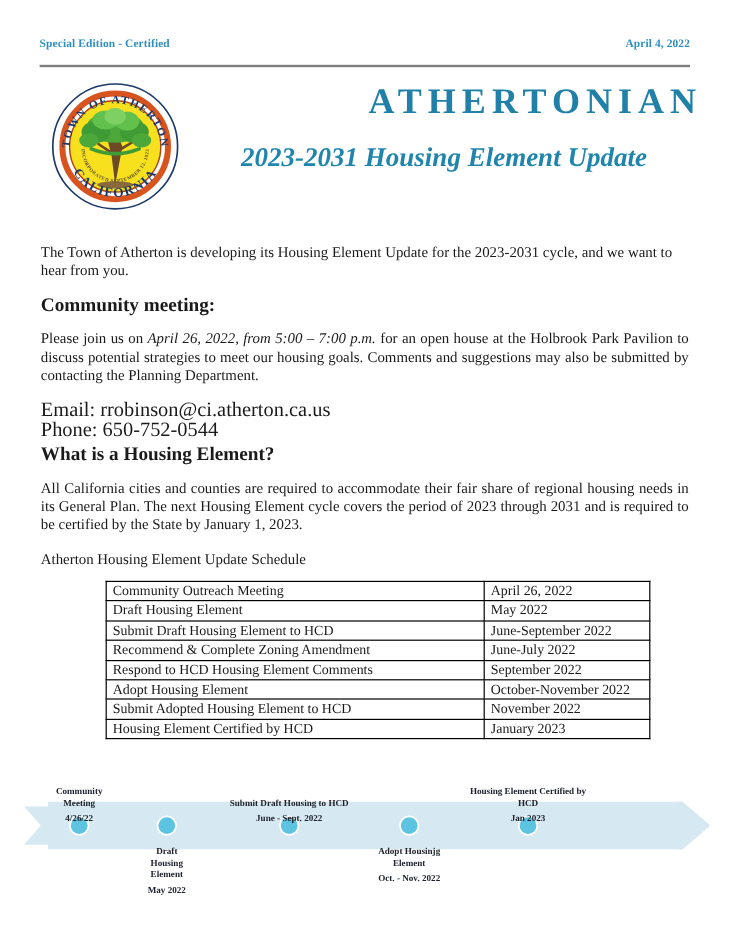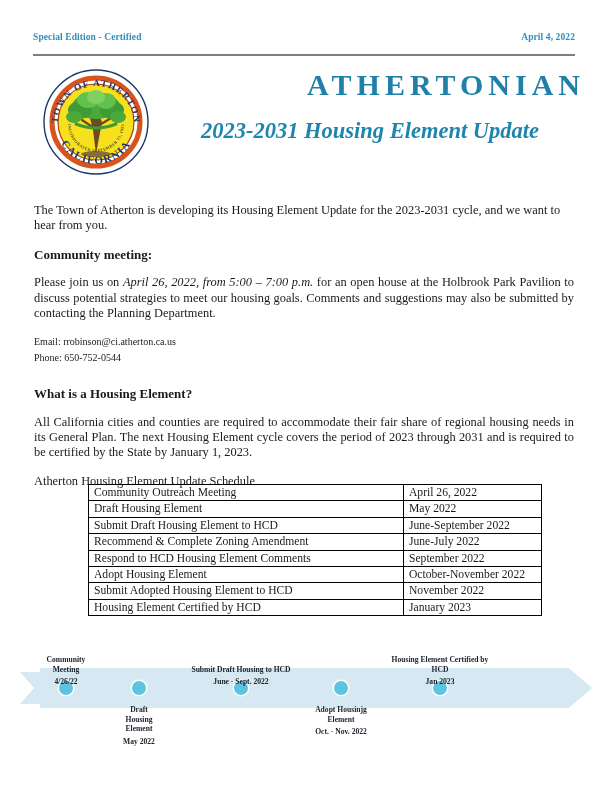--- a/index.html
+++ b/index.html
@@ -92,29 +92,29 @@
   }
   .para {
     font-size: 12.4px;
     line-height: 15.4px;
     text-align: justify;
     margin: 0 0 13px 0;
   }
   .para.ragged { text-align: left; }
   .para em { font-style: italic; }
   .subhead {
-    font-size: 13px;
+    font-size: 16px;
     line-height: 15.4px;
     font-weight: bold;
     margin: 0 0 13px 0;
   }
   .contact {
-    font-size: 10px;
+    font-size: 17px;
     line-height: 15.4px;
-    margin: 0 0 21px 0;
+    margin: 0 0 6px 0;
   }
   .contact div { white-space: nowrap; }
   .schedule-head {
     font-size: 12.4px;
     font-weight: normal;
     margin: 3px 0 9px 0;
   }
 
   
   .schedule-table {

